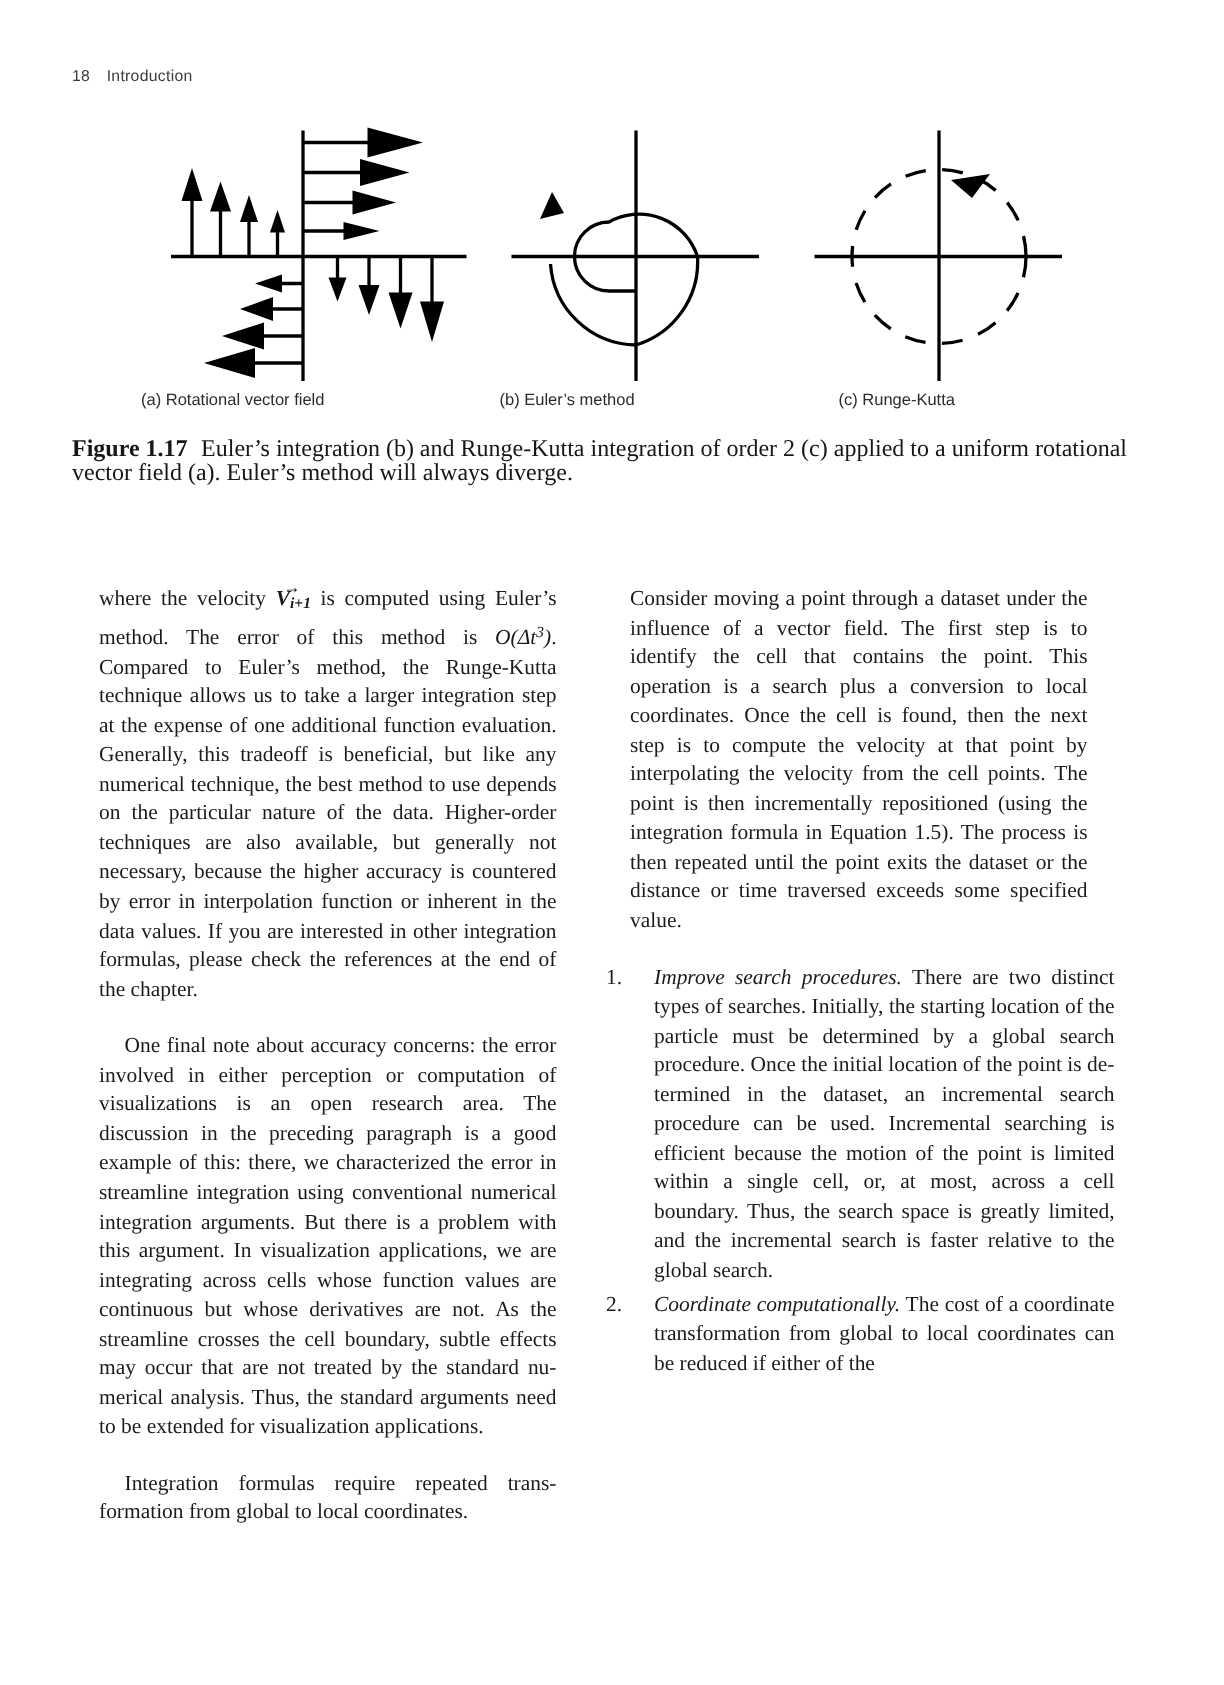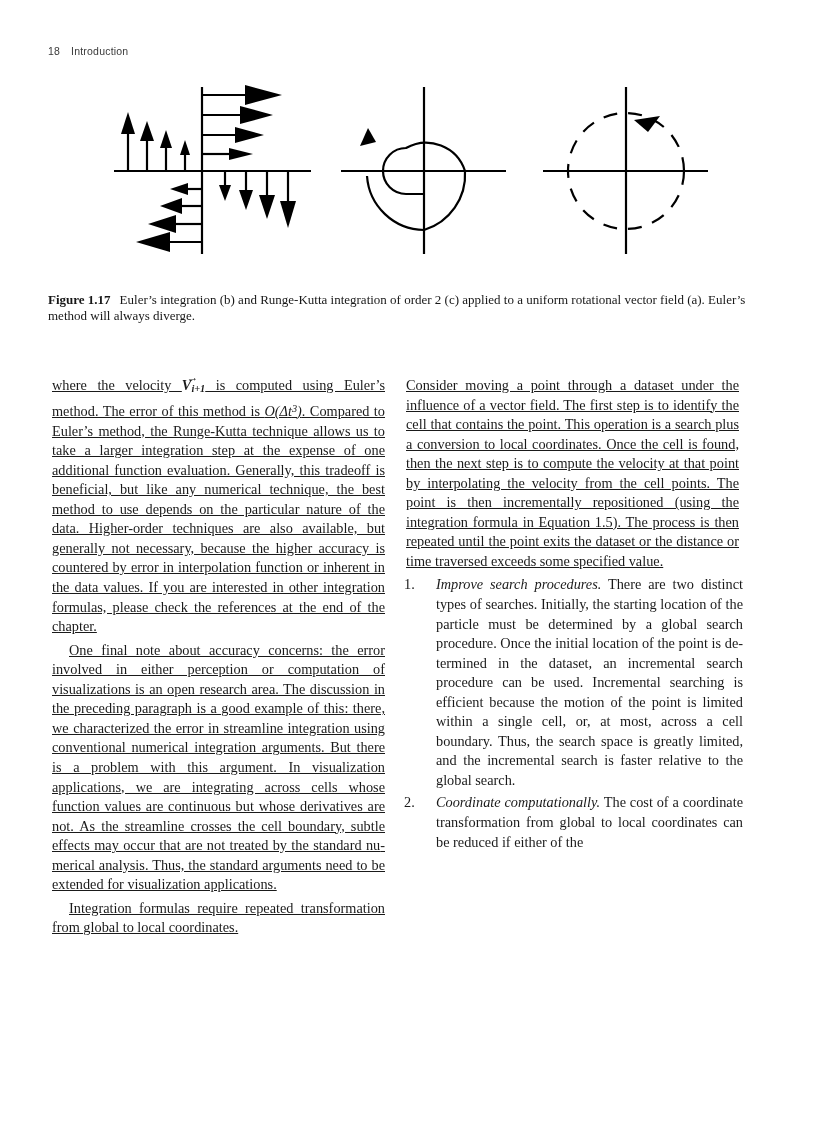--- a/index.html
+++ b/index.html
@@ -68,21 +68,21 @@
   .sc-a { left: 46px; }
   .sc-b { left: 285px; }
   .sc-c { left: 511px; }
 
   
   .fig-caption {
     position: absolute;
     left: 48px;
     top: 292px;
     width: 722px;
-    font-size: 13px;
+    font-size: 16px;
     line-height: 16.4px;
     text-align: left;
     color: #171717;
   }
   .fig-caption .fig-label {
     font-weight: bold;
     margin-right: 9px;
   }
 
   
@@ -93,22 +93,21 @@
     font-size: 14.3px;
     line-height: 19.55px;
     text-align: justify;
     text-justify: inter-word;
     hyphens: manual;
   }
   .col-left  { left: 48px; }
   .col-right { left: 402px; }
 
   .col p {
-    margin: 4px;
-    text-decoration: underline;
+    margin: 18px;
   }
   .col p.indent {
     text-indent: 17px;
   }
 
   
   .numlist {
     margin: 0;
     padding: 0;
     list-style: none;
@@ -237,20 +236,25 @@
           <g stroke="#000" stroke-width="2.2" fill="none">
             <line x1="5" y1="89" x2="170" y2="89"></line>
             <line x1="88" y1="5" x2="88" y2="172"></line>
             <circle cx="88" cy="89" r="58" stroke-dasharray="14 11"></circle>
           </g>
           <polygon points="122,34 96,38 110,50" fill="#000" stroke="none"></polygon>
         </svg>
       </div>
     </div>
 
+    <div class="subcaptions">
+      <span class="subcaption sc-a">(a) Rotational vector field</span>
+      <span class="subcaption sc-b">(b) Euler’s method</span>
+      <span class="subcaption sc-c">(c) Runge-Kutta</span>
+    </div>
   </div>
 
   <div class="fig-caption">
     <span class="fig-label">Figure 1.17</span><span>Euler’s integration (b) and Runge-Kutta integration of order 2 (c) applied to a uniform rotational vector field (a). Euler’s method will always diverge.</span>
   </div>
 
   <div class="col col-left">
     <p><span>where the velocity </span><span class="vecwrap"><span class="arrowbar">→</span><span>V</span><sub>i+1</sub></span><span> is computed using Euler’s method. The error of this method is </span><span class="math"><span>O(Δ</span><span>t</span><sup>3</sup><span>)</span></span><span>. Compared to Euler’s method, the Runge-Kutta technique allows us to take a larger integration step at the expense of one additional function evaluation. Generally, this tradeoff is beneficial, but like any numerical technique, the best method to use depends on the particular nature of the data. Higher-order techniques are also available, but generally not necessary, because the higher accuracy is coun­tered by error in interpolation function or in­herent in the data values. If you are interested in other integration formulas, please check the ref­erences at the end of the chapter.</span></p>
     <p class="indent">One final note about accuracy concerns: the error involved in either perception or computa­tion of visualizations is an open research area. The discussion in the preceding paragraph is a good example of this: there, we characterized the error in streamline integration using conven­tional numerical integration arguments. But there is a problem with this argument. In visu­alization applications, we are integrating across cells whose function values are continuous but whose derivatives are not. As the streamline crosses the cell boundary, subtle effects may occur that are not treated by the standard nu­merical analysis. Thus, the standard arguments need to be extended for visualization applica­tions.</p>
     <p class="indent">Integration formulas require repeated trans­formation from global to local coordinates.</p>

